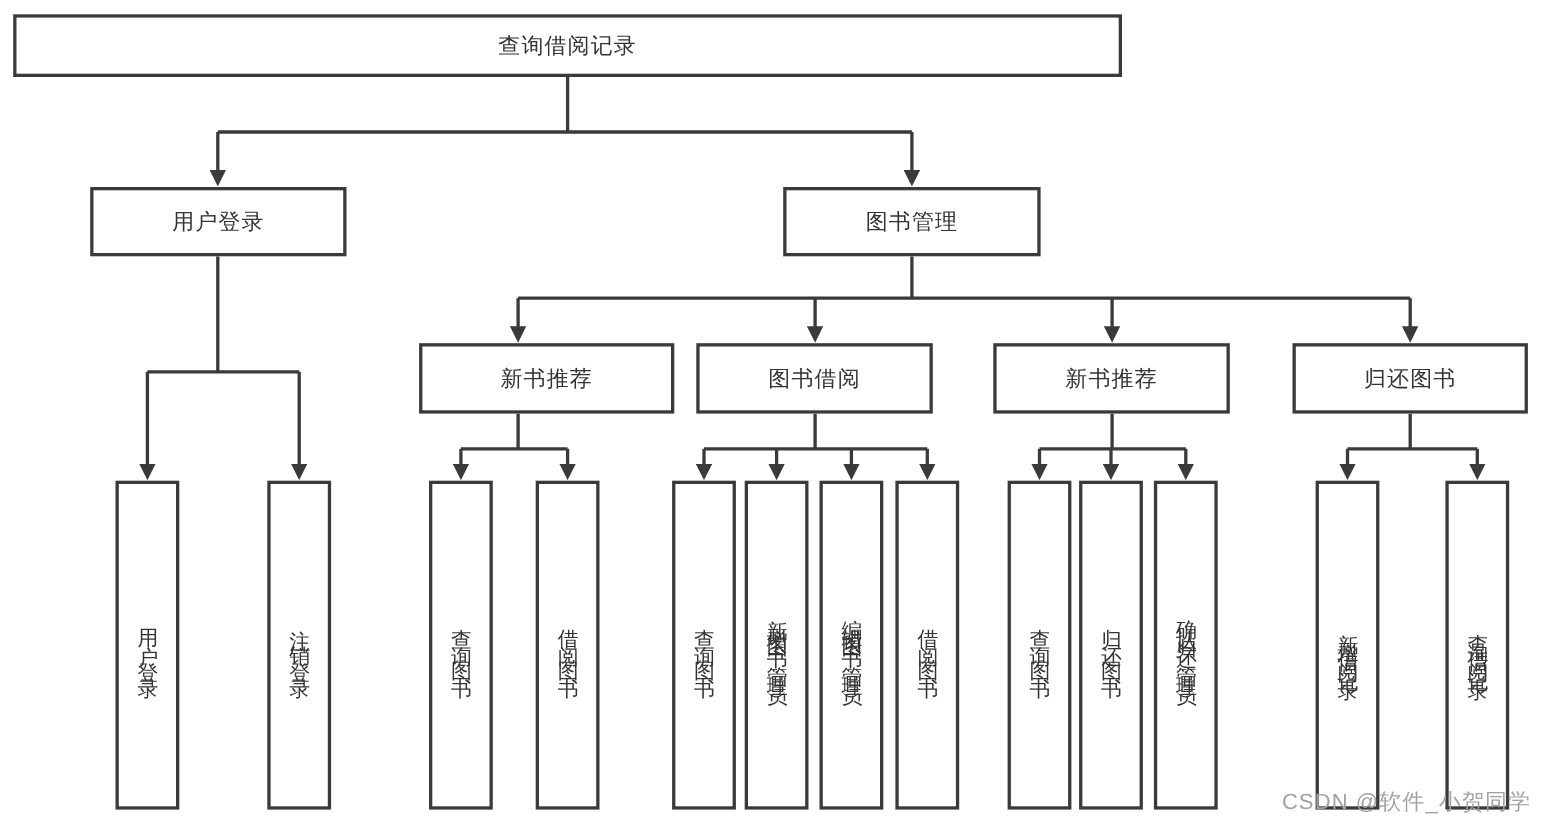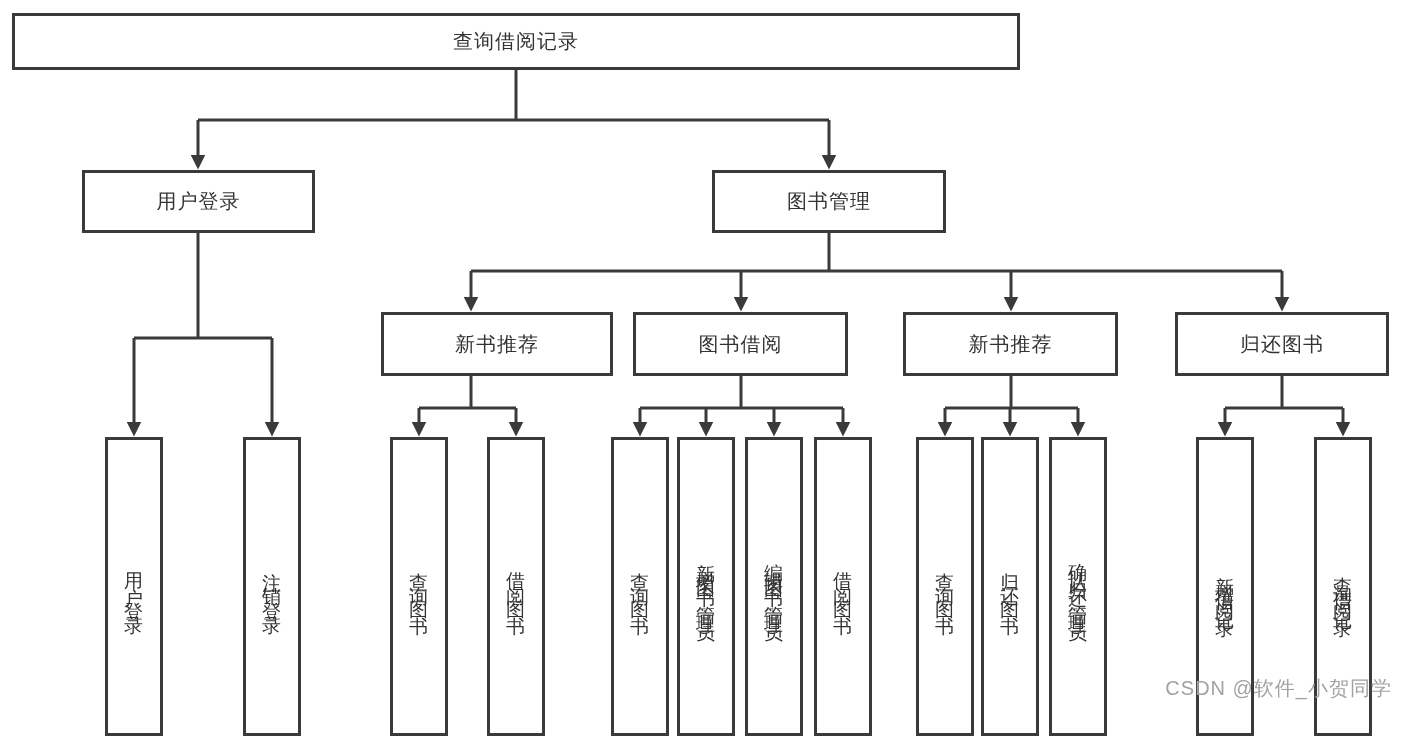--- a/index.html
+++ b/index.html
@@ -29,21 +29,21 @@
     writing-mode:vertical-rl;
     text-orientation:mixed;
     font-size:19px;
     letter-spacing:0.45em;
     line-height:1;
     white-space:nowrap;
   }
   .vlabel.loose{letter-spacing:0.78em;}
   #watermark{
     position:absolute;
-    right:13px;top:675px;
+    right:13px;top:715px;
     font-size:20px;
     color:var(--wm,#a2a2a2);
     letter-spacing:1px;
     white-space:nowrap;
     z-index:5;
   }
 </style>
 </head>
 <body>
 

